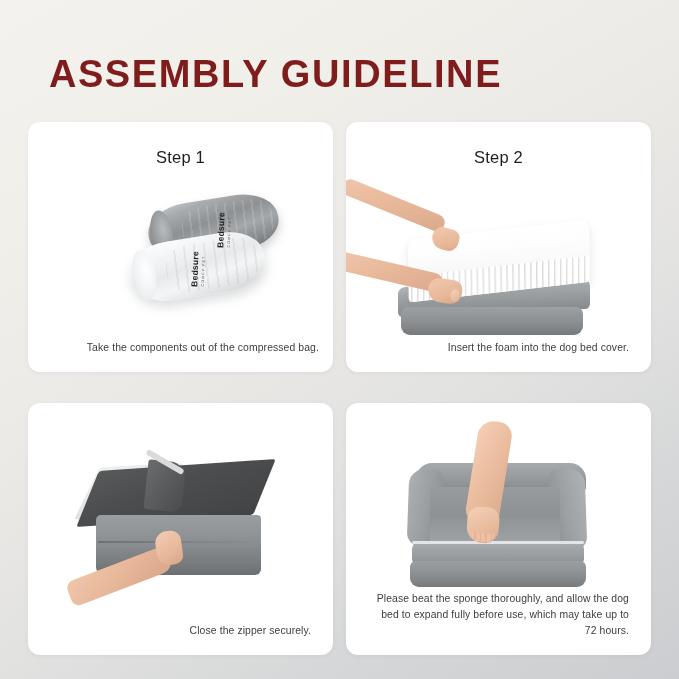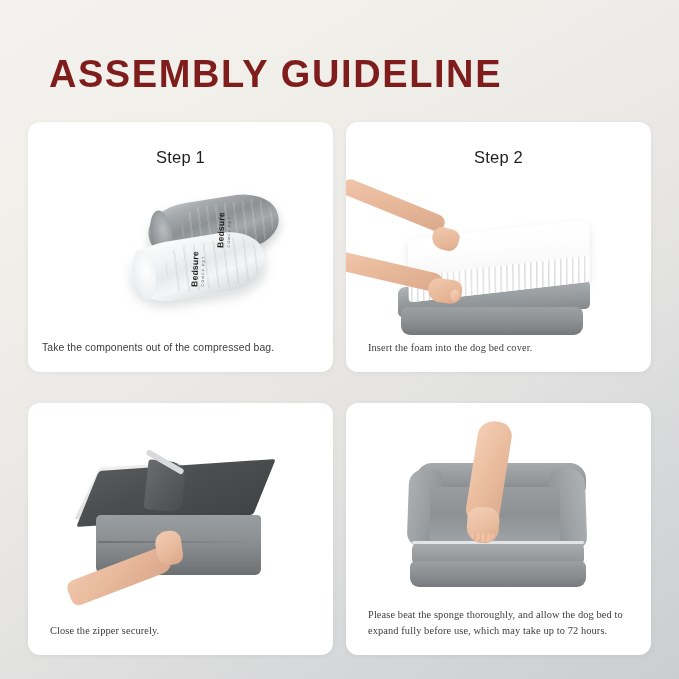--- a/index.html
+++ b/index.html
@@ -81,22 +81,22 @@
     position: relative;
   }
 
   .caption {
     font-size: 10.4px;
     line-height: 1.55;
     color: #3d3d3d;
     padding: 0 22px 16px 22px;
     letter-spacing: 0.1px;
   }
-  .caption.centered { text-align: left; padding-left: 14px; padding-right: 14px; }
-  .caption.left { text-align: left; font-family: Liberation Serif, serif; }
+  .caption.centered { text-align: right; padding-left: 14px; padding-right: 14px; }
+  .caption.left { text-align: right; }
 
   
   .rolls { position: absolute; inset: 0; }
 
   .roll {
     position: absolute;
     border-radius: 40px / 26px;
   }
   .roll-gray {
     left: 120px; top: 32px;

